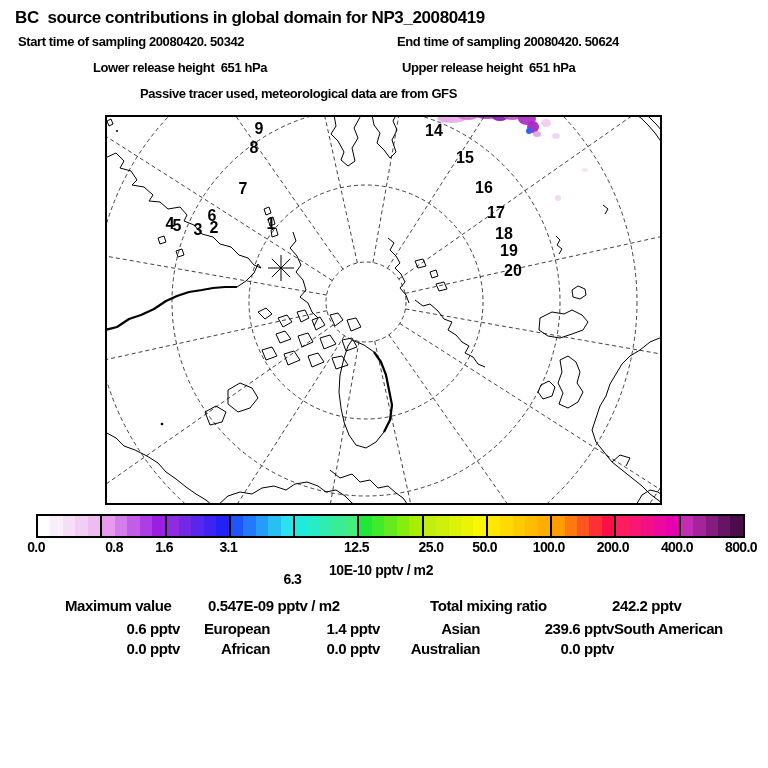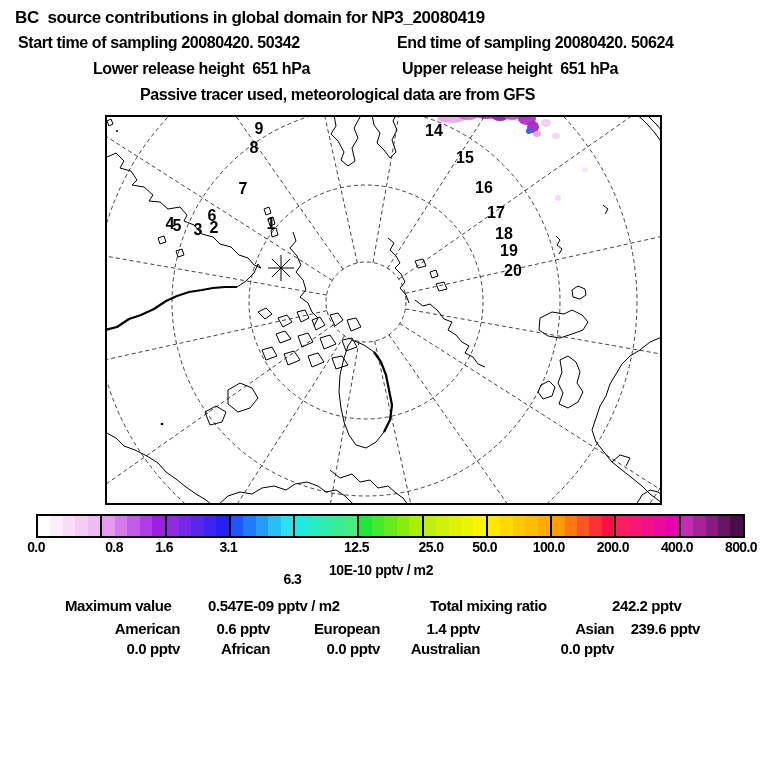--- a/index.html
+++ b/index.html
@@ -1,21 +1,21 @@
 <!DOCTYPE html>
 <html><head>
 <meta charset="utf-8">
 <style>
   html,body{margin:0;padding:0;background:#fff;}
   body{width:768px;height:768px;position:relative;overflow:hidden;
        font-family:"Liberation Sans", sans-serif;color:#000;}
   .abs{position:absolute;white-space:pre;}
   
   .title{font-size:17px;font-weight:bold;letter-spacing:-0.4px;}
-  .hline{font-size:16px;font-weight:bold;letter-spacing:-0.4px;}
+  .hline{font-size:13px;font-weight:bold;letter-spacing:-0.4px;}
   
   #map-wrap{position:absolute;left:105px;top:115px;width:557px;height:390px;}
   
   #colorbar{position:absolute;left:36px;top:514px;width:705px;height:20px;
             border:2px solid #000;display:flex;}
   .cb-block{flex:1 1 0;display:flex;border-right:2px solid #000;}
   .cb-block:last-child{border-right:none;}
   .cb-cell{flex:1 1 0;}
   .cb-tick{position:absolute;top:539px;transform:translateX(-50%);
            font-size:14px;font-weight:bold;letter-spacing:-0.6px;white-space:nowrap;}
@@ -284,24 +284,24 @@
     <span class="cb-tick" style="left: 741px;">800.0</span>
   </div>
 <span class="abs unit" style="left:381px;top:562px;transform:translateX(-50%);">10E-10 pptv / m2</span>
 
 <span class="abs stat" style="left:65px;top:597px;">Maximum value</span>
 <span class="abs stat" style="left:208px;top:597px;">0.547E-09 pptv / m2</span>
 <span class="abs stat" style="left:430px;top:597px;">Total mixing ratio</span>
 <span class="abs stat" style="left:612px;top:597px;">242.2 pptv</span>
 
 <div id="stats-grid">
-  <span>American</span>
   <span>0.6 pptv</span>
   <span>European</span>
   <span>1.4 pptv</span>
   <span>Asian</span>
   <span>239.6 pptv</span>
+  <span>South American</span>
   <span>0.0 pptv</span>
   <span>African</span>
   <span>0.0 pptv</span>
   <span>Australian</span>
   <span>0.0 pptv</span>
 </div>
 
 </body></html>

